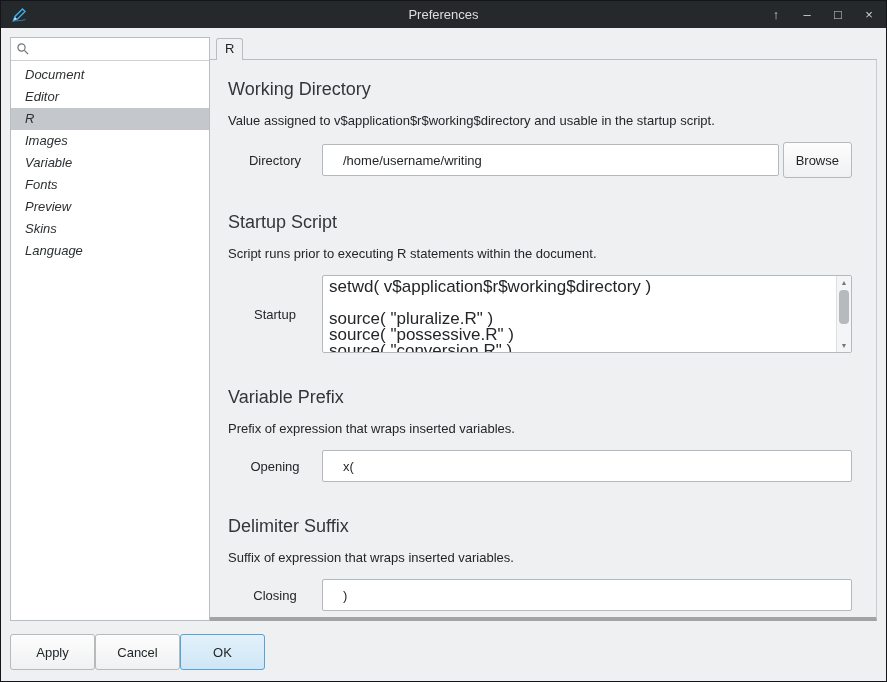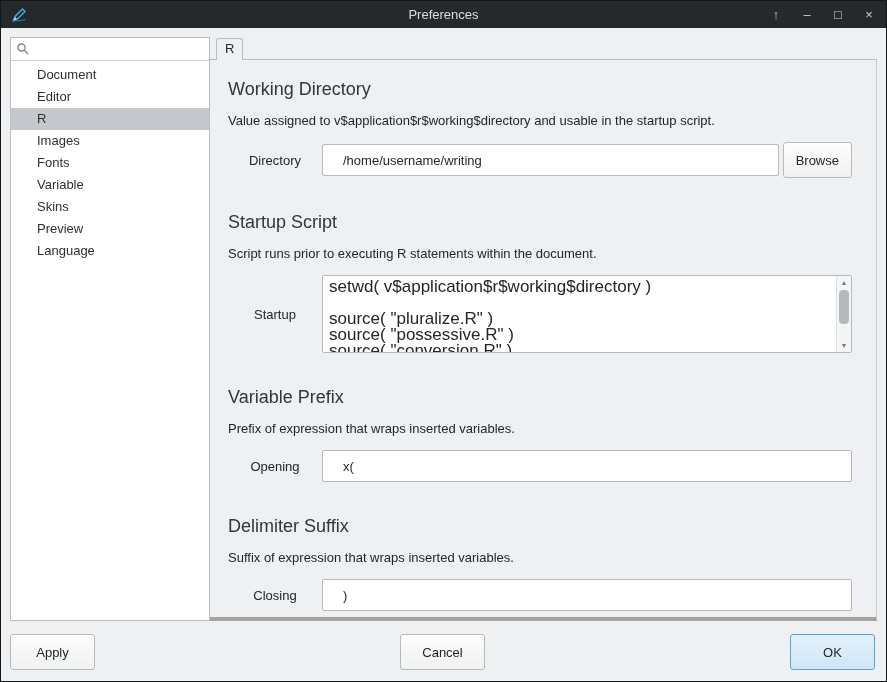--- a/index.html
+++ b/index.html
@@ -60,23 +60,24 @@
     background: #ffffff;
   }
   .search svg { flex: 0 0 auto; }
   .search input {
     border: none; outline: none; flex: 1; min-width: 0;
     font: inherit; background: transparent; color: #232629;
   }
   .nav { padding-top: 3px; }
   .nav-item {
     height: 22px; line-height: 22px;
-    padding-left: 26px;
+    padding-left: 14px;
     cursor: pointer; color: #2c3033;
     white-space: nowrap;
+    font-style: italic;
   }
   .nav-item.selected { background: #c4c8cc; }
 
   
   .tabwidget { flex: 1; display: flex; flex-direction: column; min-width: 0; }
   .tabbar { height: 22px; flex: 0 0 22px; padding-left: 6px; }
   .tab {
     display: inline-block; height: 22px; line-height: 20px;
     padding: 0 8px;
     border: 1px solid #b9bdc1; border-bottom: none;
@@ -144,22 +145,22 @@
   .sb-down { bottom: 0; }
   .sb-thumb {
     position: absolute; left: 2px; right: 2px;
     top: 14px; height: 34px;
     background: #b6babd; border-radius: 4px; cursor: pointer;
   }
 
   
   .footer {
     flex: 0 0 auto;
-    display: flex; justify-content: space-between; align-items: center;
-    gap: 10px; padding: 13px 2px 2px 0;
+    display: flex; justify-content: flex-start; align-items: center;
+    padding: 13px 2px 2px 0;
   }
   .btn {
     min-width: 85px; height: 36px;
     border: 1px solid #b6babd; border-radius: 3px;
     background: linear-gradient(#fdfdfd, #f0f1f2);
     font: inherit; color: #232629;
     cursor: pointer; padding: 0 12px;
   }
   .btn-ok {
     border-color: #55a3d9;
@@ -197,24 +198,24 @@
             <circle cx="5.5" cy="5.5" r="3.6" fill="none" stroke="#70767a" stroke-width="1.2"></circle>
             <line x1="8.4" y1="8.4" x2="12" y2="12" stroke="#70767a" stroke-width="1.2"></line>
           </svg>
           <input placeholder="" style="">
         </div>
         <div class="nav">
           <div class="nav-item">Document</div>
           <div class="nav-item">Editor</div>
           <div class="nav-item selected">R</div>
           <div class="nav-item">Images</div>
+          <div class="nav-item">Variable</div>
           <div class="nav-item">Fonts</div>
-          <div class="nav-item">Variable</div>
+          <div class="nav-item">Preview</div>
           <div class="nav-item">Skins</div>
-          <div class="nav-item">Preview</div>
           <div class="nav-item">Language</div>
         </div>
       </div>
 
       <div class="tabwidget">
         <div class="tabbar">
           <span class="tab">R</span>
         </div>
         <div class="pane">
 

